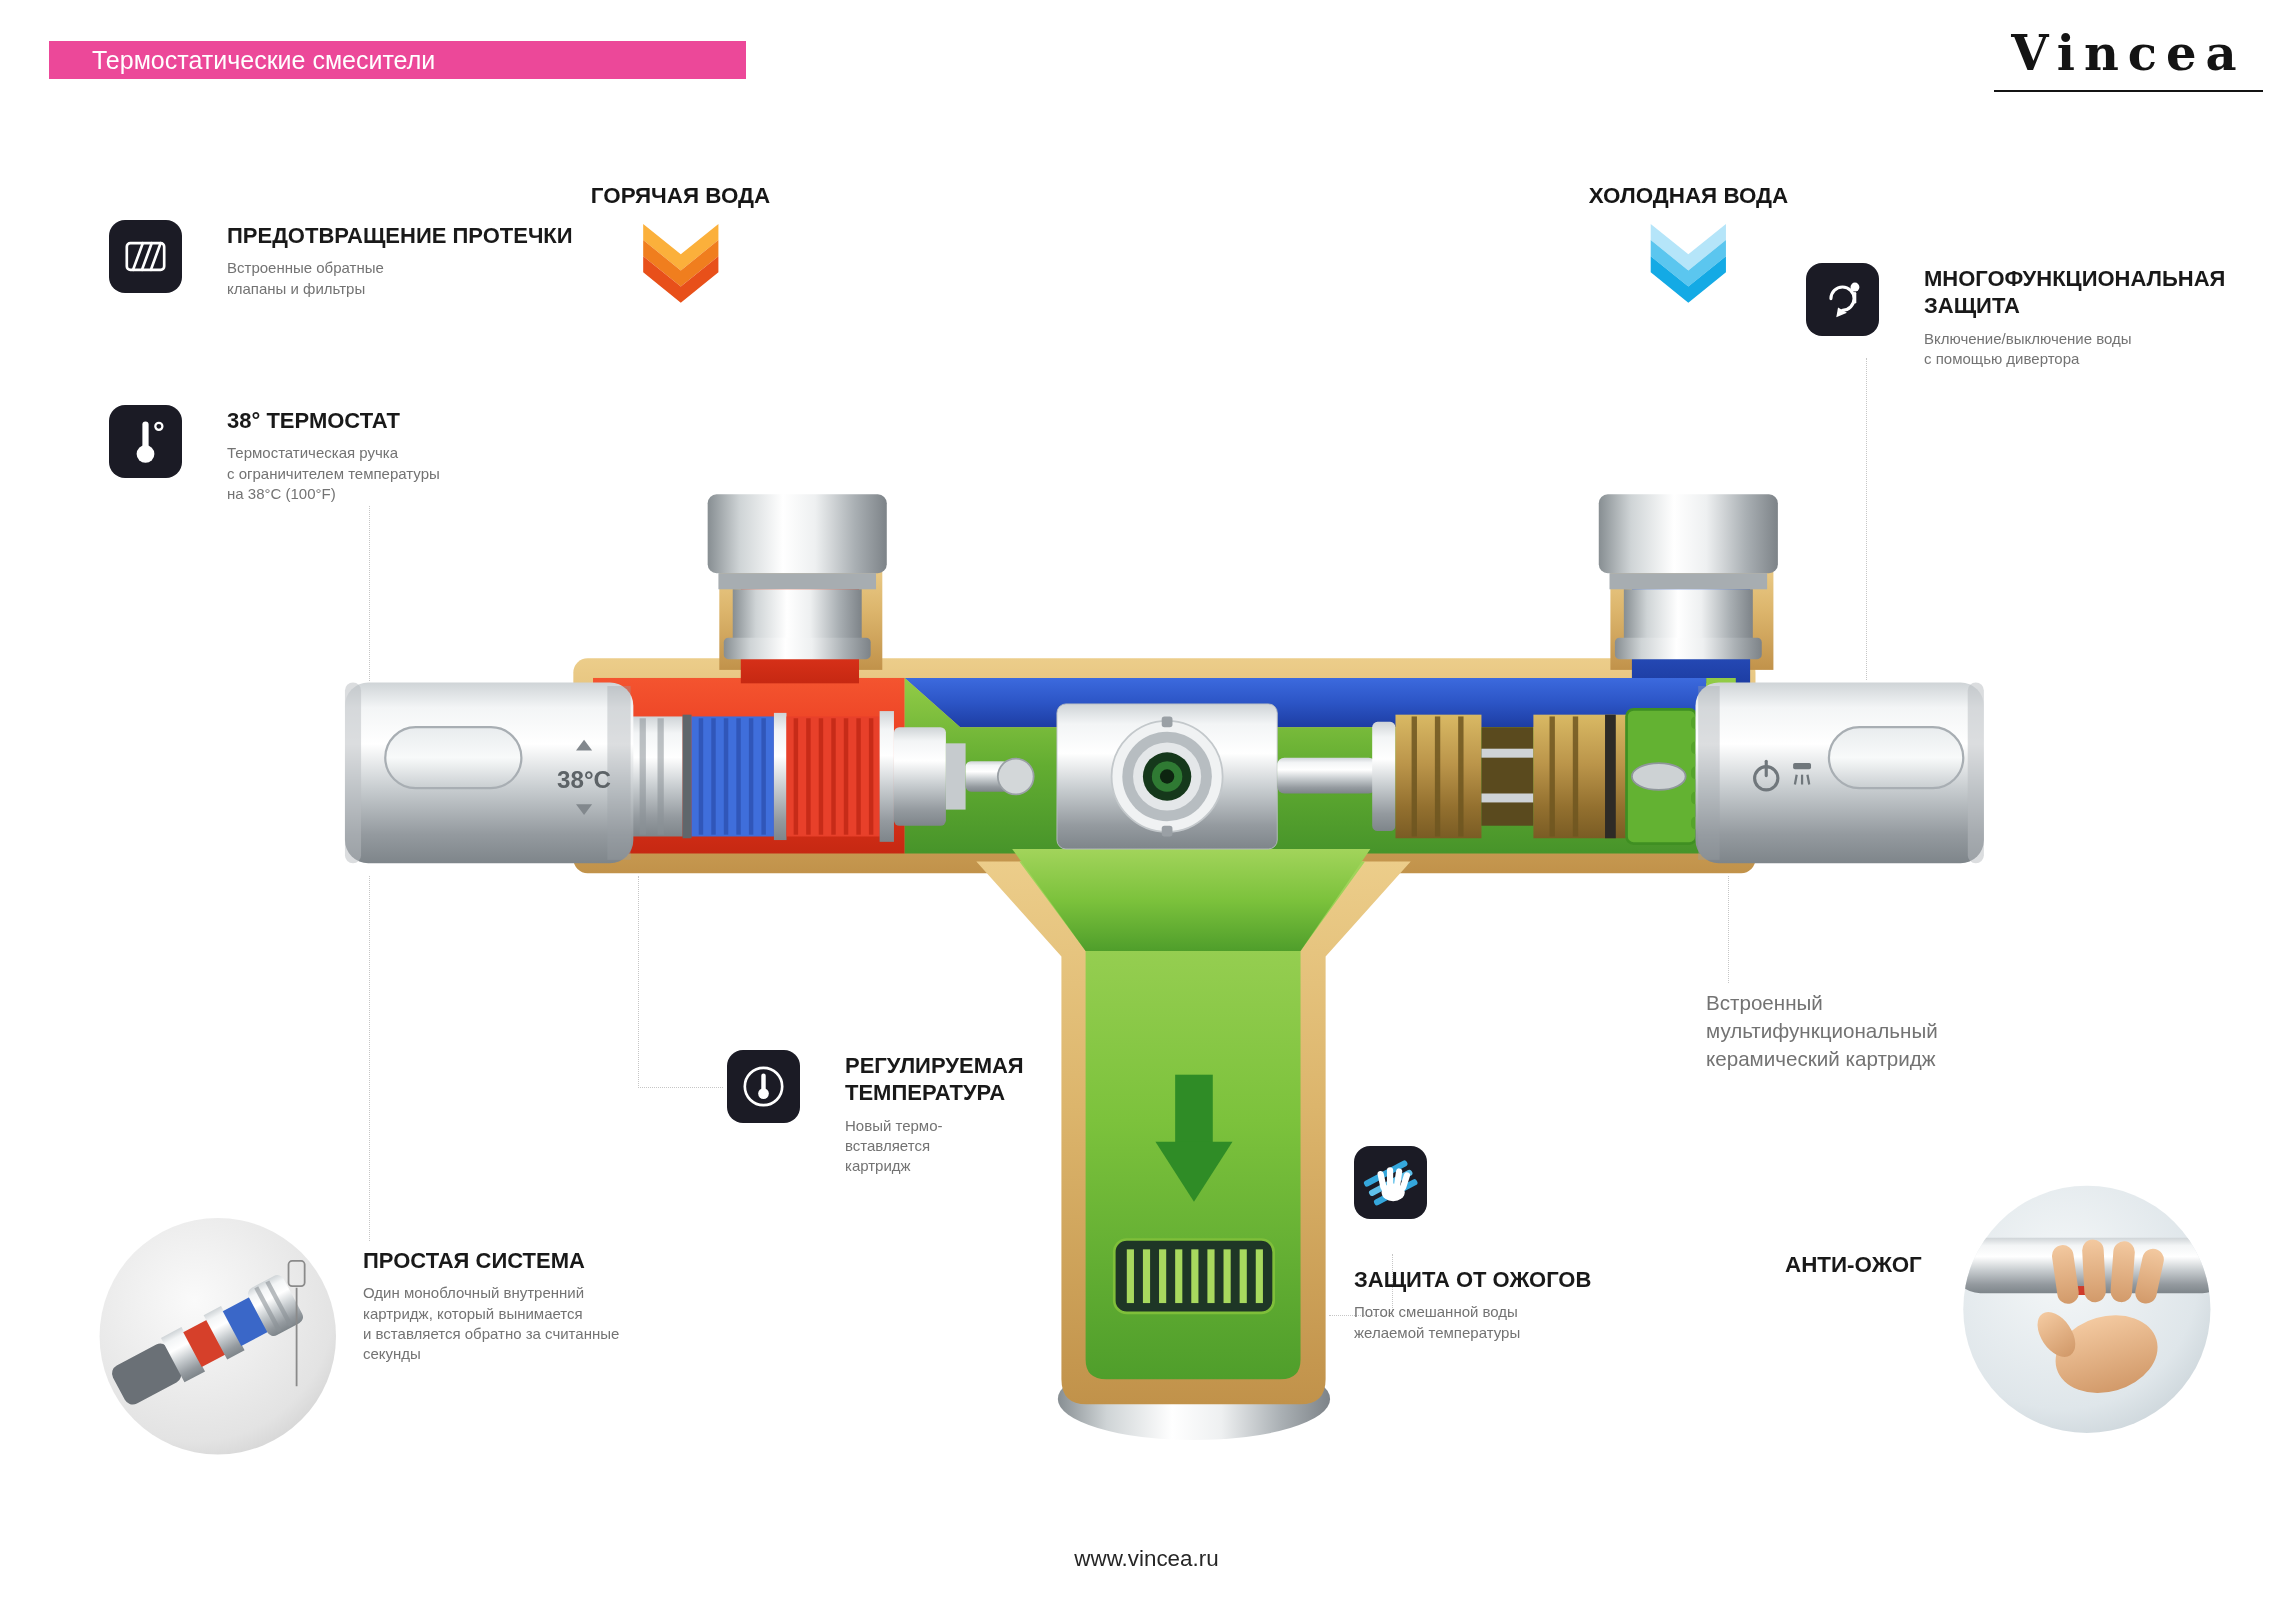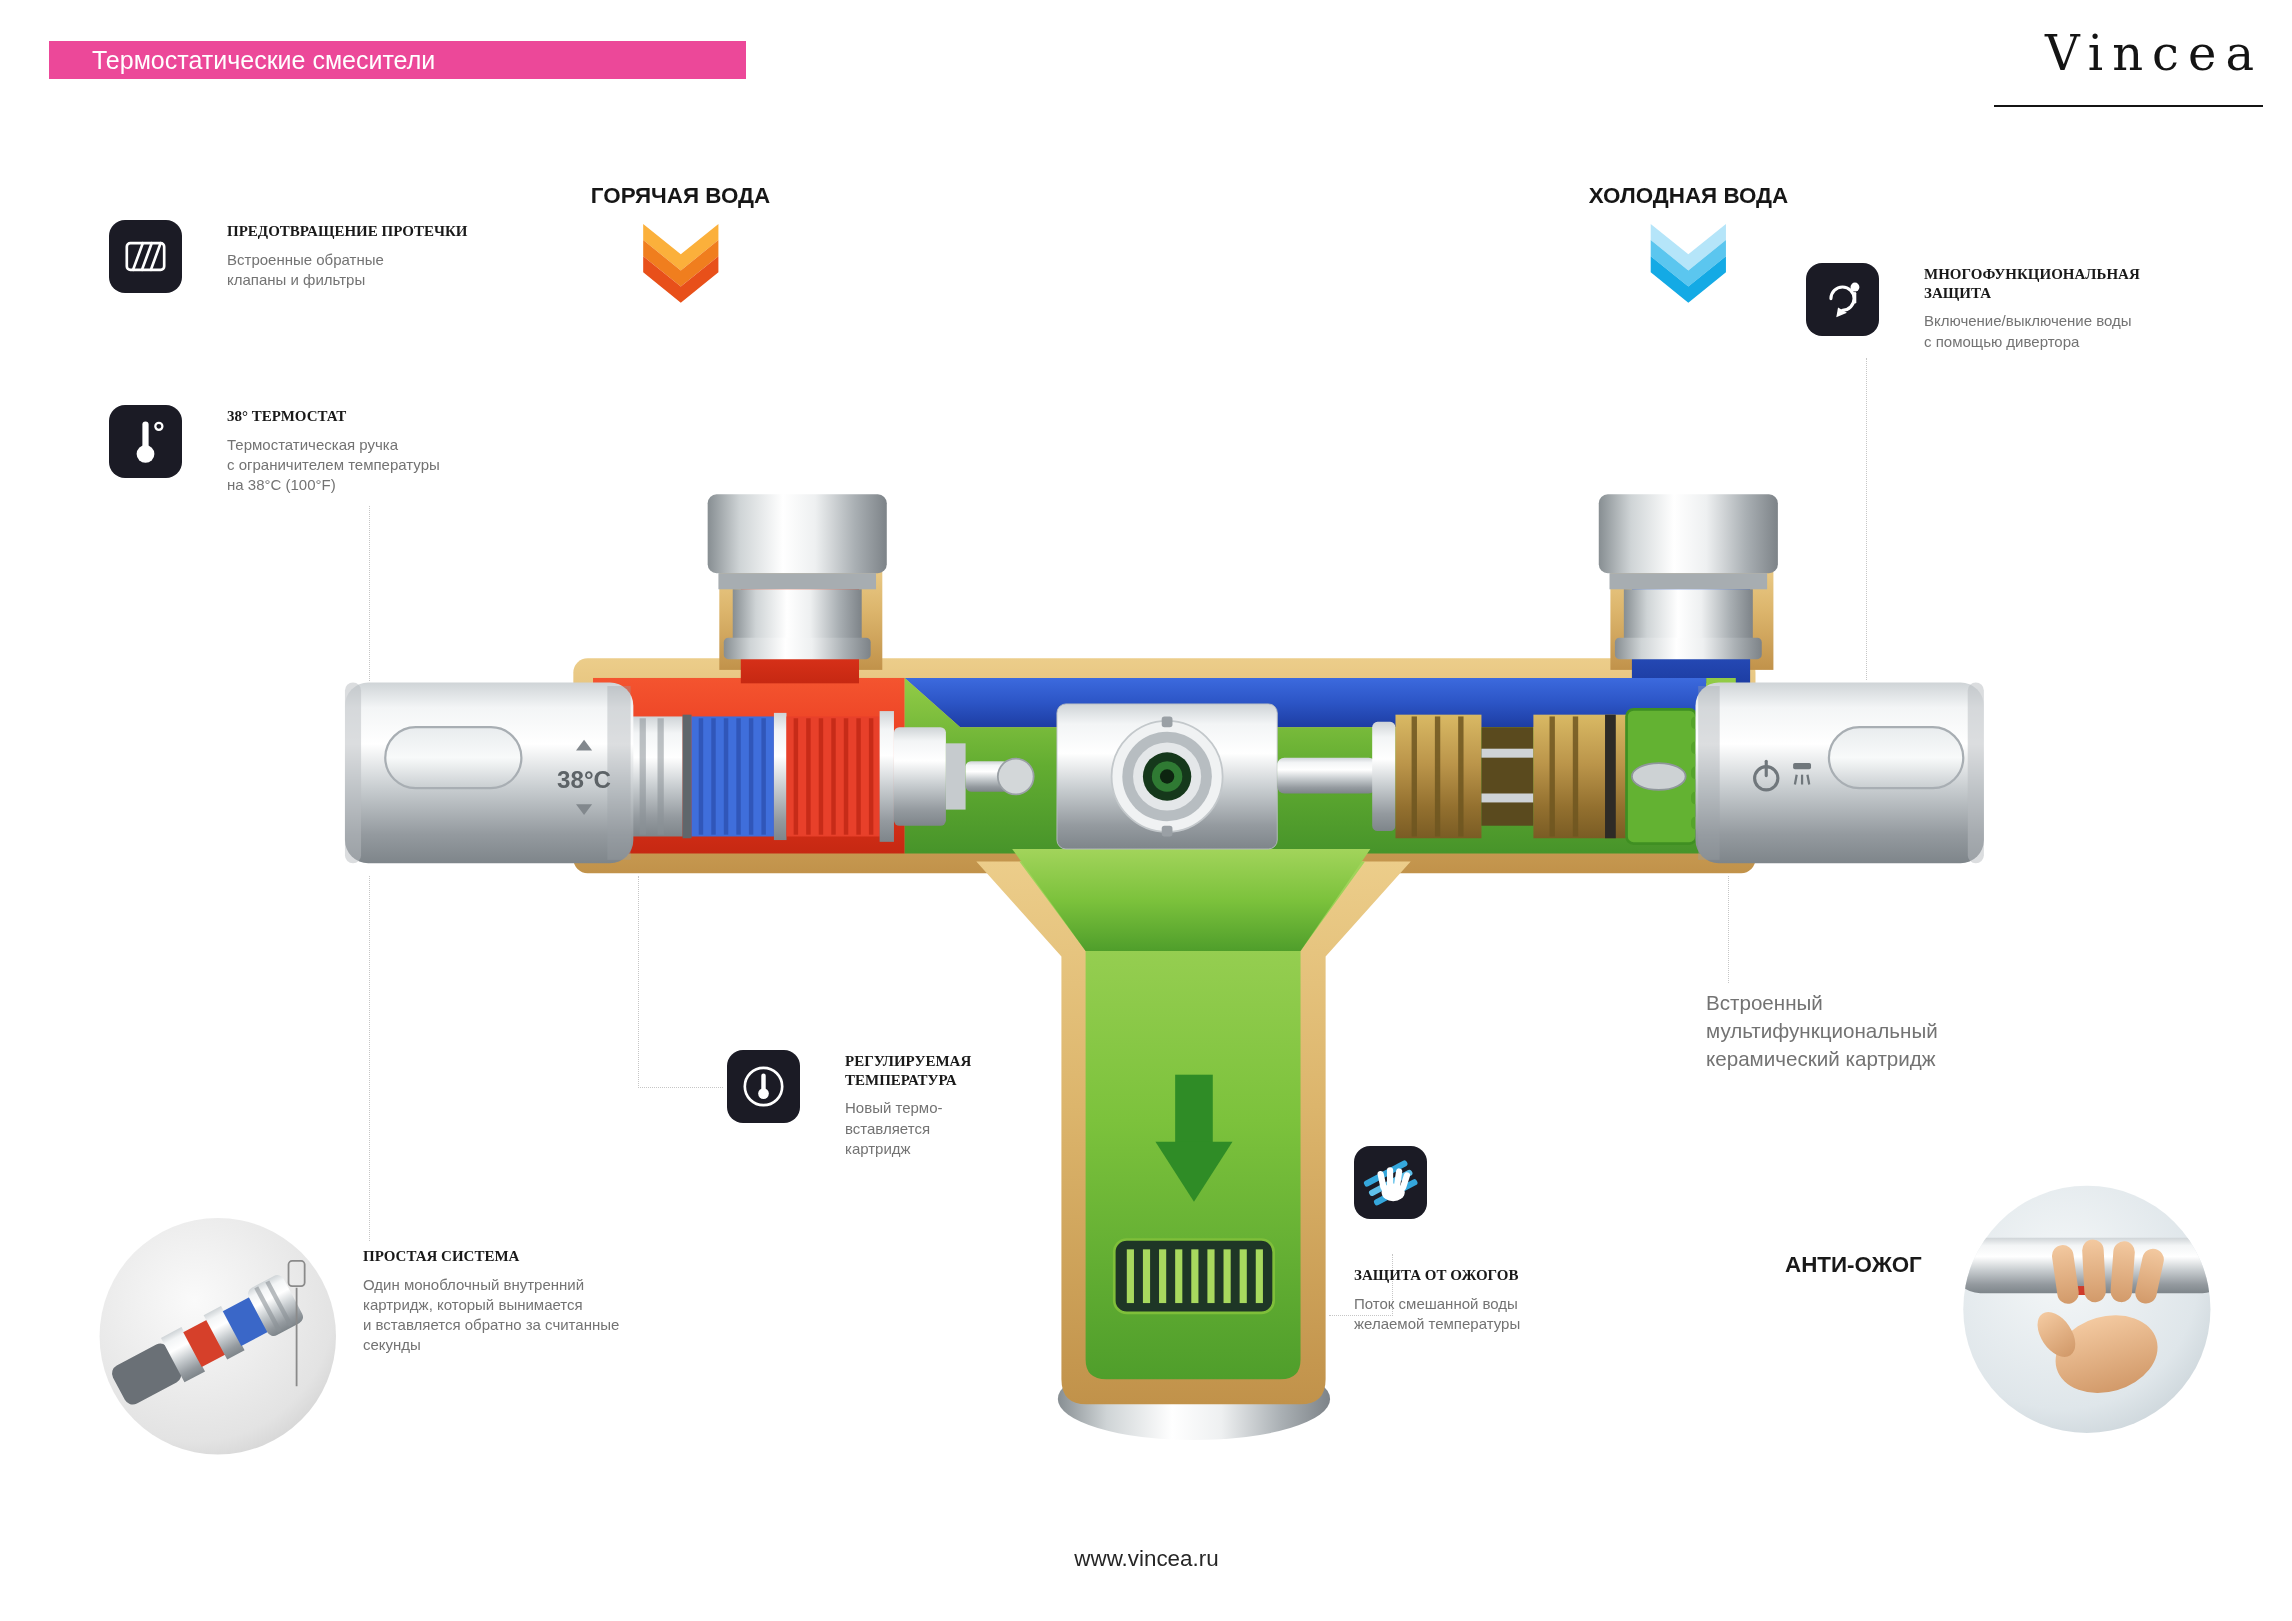--- a/index.html
+++ b/index.html
@@ -1,28 +1,28 @@
 <!DOCTYPE html>
 <html style="font-size:14.3px"><head>
 <meta charset="utf-8">
 <style>
   html,body{margin:0;padding:0;background:#fff;}
   #page{position:relative;width:2293px;height:1621px;background:#ffffff;overflow:hidden;
         font-family:"Liberation Sans",sans-serif;color:#1a1a1a;}
   #diagram{position:absolute;left:0;top:0;}
   .header-bar{position:absolute;left:49px;top:41px;width:697px;height:38px;background:#ec4899;
         color:#ffffff;font-size:25px;line-height:38px;padding-left:43px;box-sizing:border-box;}
-  .logo{position:absolute;left:1994px;top:25px;width:269px;text-align:right;
-        font-family:"DejaVu Serif",serif;font-weight:normal;font-size:48px;letter-spacing:9px;
-        color:#141414;border-bottom:2.7px solid #141414;padding-bottom:24px;}
+  .logo{position:absolute;left:1994px;top:25px;width:269px;text-align:center;
+        font-family:"DejaVu Serif",serif;font-weight:bold;font-size:48px;letter-spacing:9px;
+        color:#141414;border-bottom:2.7px solid #141414;padding-bottom:9px;}
   .top-label{position:absolute;width:287px;text-align:center;font-size:22.4px;font-weight:bold;color:#161616;}
   .ann{position:absolute;display:flex;gap:45px;align-items:flex-start;}
   .tile{width:73px;height:73px;border-radius:16px;background:#1b1b25;flex:none;
         display:flex;align-items:center;justify-content:center;}
-  .ann-title{font-size:15px;font-weight:bold;color:#191919;margin:1.8px 0 9px 0;white-space:pre-line;line-height:1.25;font-family:Liberation Serif, serif;}
+  .ann-title{font-size:22px;font-weight:bold;color:#191919;margin:1.8px 0 9px 0;white-space:pre-line;line-height:1.25;}
   .ann-body{font-size:15px;color:#737373;line-height:1.35;white-space:pre-line;}
   .plain-note{position:absolute;font-size:20.6px;color:#737373;line-height:1.35;white-space:pre-line;}
   .solo-title{position:absolute;font-size:22.4px;font-weight:bold;color:#191919;}
   .leader{position:absolute;}
   .footer{position:absolute;left:0;top:1546px;width:100%;text-align:center;font-size:22.4px;color:#262626;}
 </style>
 </head>
 <body>
 
 <div id="page">

